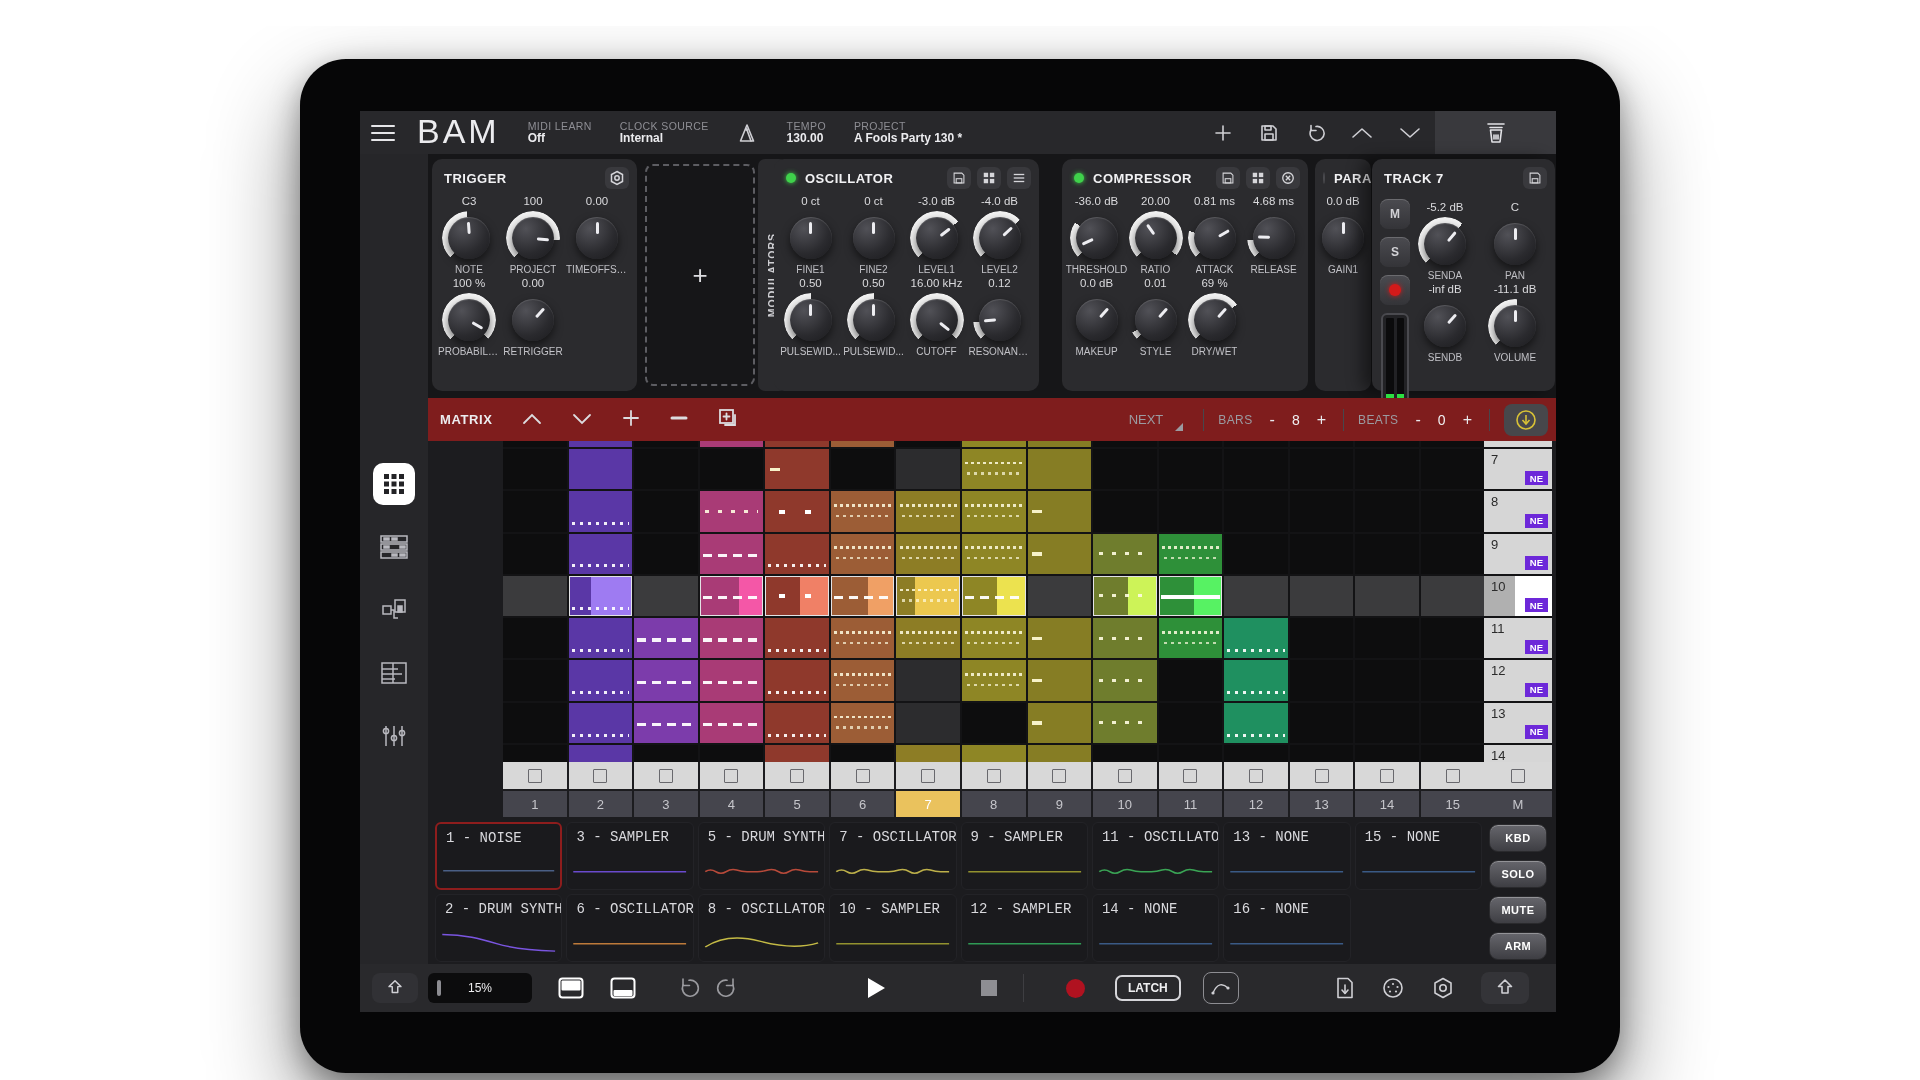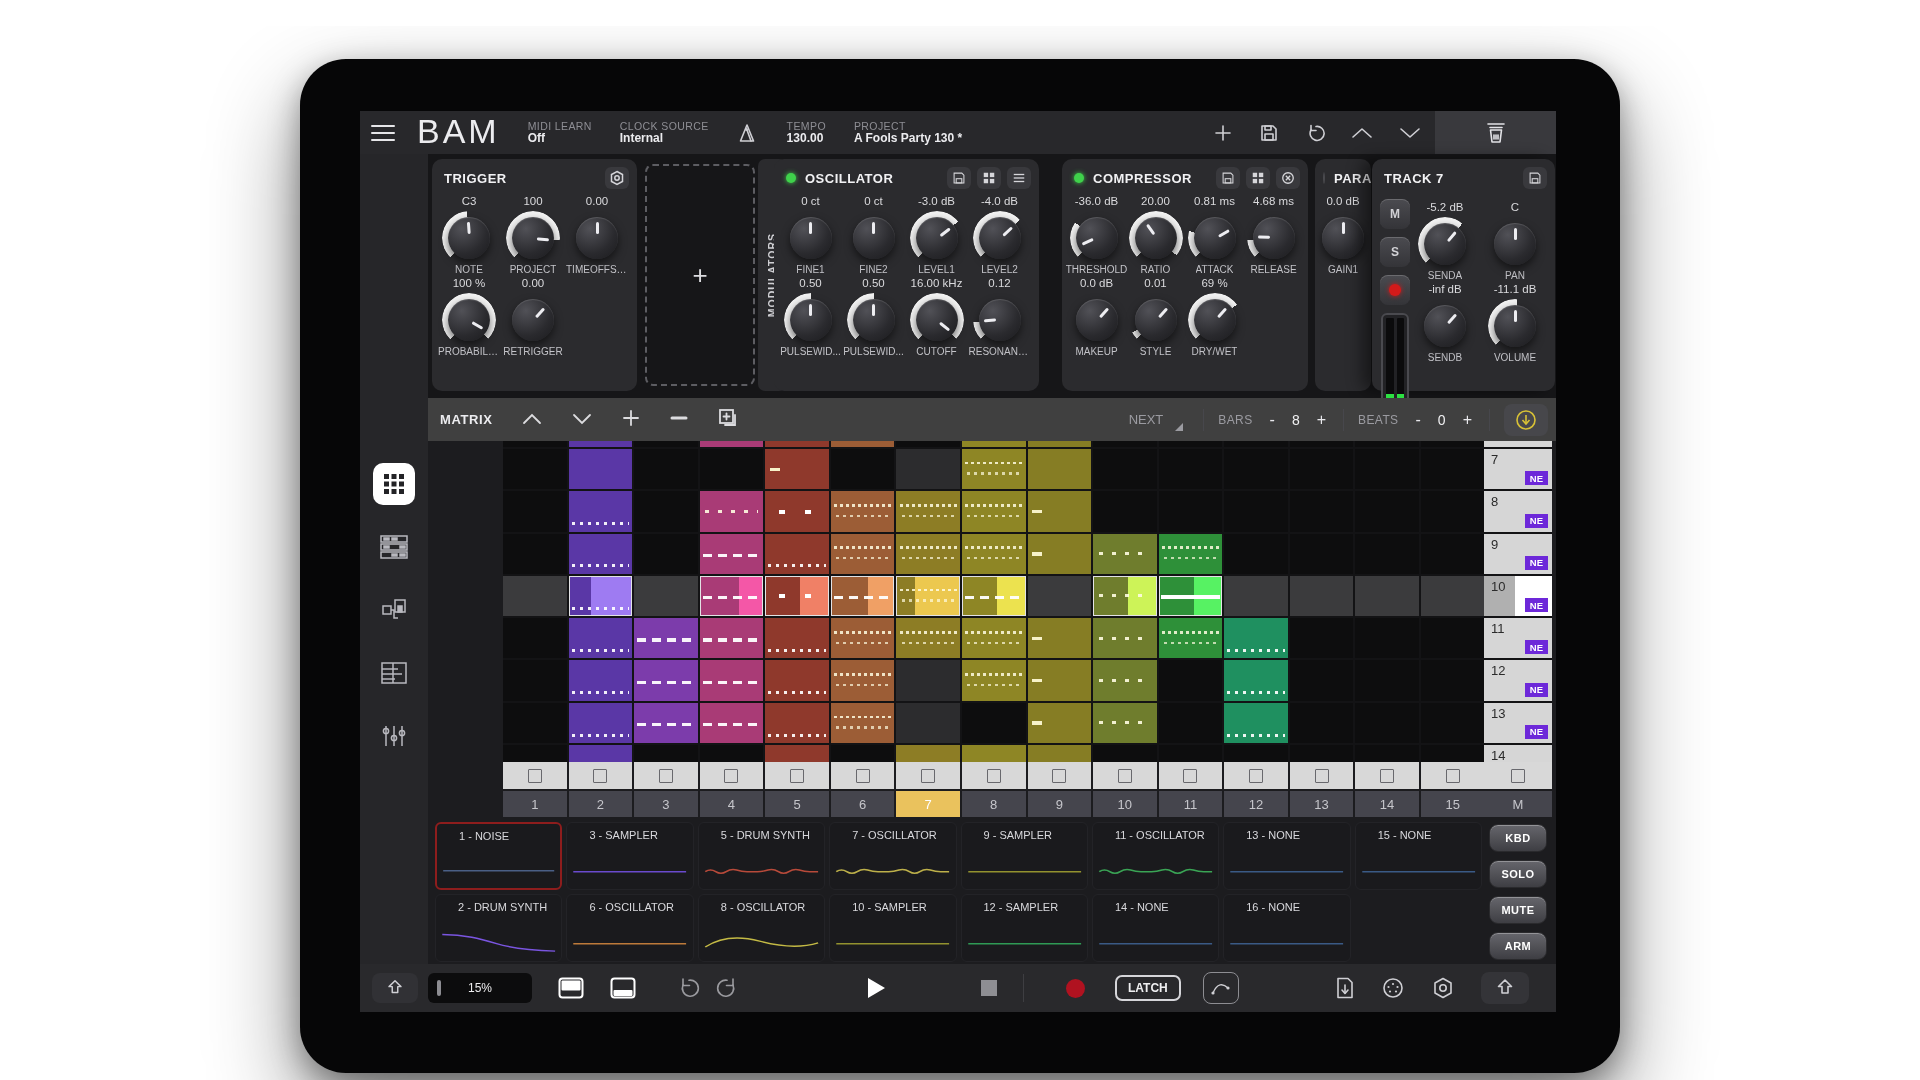--- a/index.html
+++ b/index.html
@@ -57,21 +57,21 @@
   .modstrip{position:absolute;top:5px;width:28px;height:232px;background:#2b2b2e;border-radius:7px;
             display:flex;align-items:center;justify-content:center;}
   .modstrip span{writing-mode:vertical-rl;transform:rotate(180deg);font-size:10.5px;font-weight:bold;color:#cfcfd3;letter-spacing:1px;}
   .msr-btn{width:30px;height:30px;border-radius:8px;background:linear-gradient(#4b4b50,#343438);
            box-shadow:inset 0 1px 0 rgba(255,255,255,.18);display:flex;align-items:center;justify-content:center;
            font-size:12px;font-weight:bold;color:#d2d2d6;cursor:pointer;margin-bottom:8px;}
   .recdot{width:12px;height:12px;border-radius:50%;background:#d31a1a;box-shadow:0 0 5px #d31a1a;}
   .meter{width:28px;height:100px;border:2px solid #4a4a4f;border-radius:6px;box-sizing:border-box;padding:3px;display:flex;gap:3px;background:#222225;}
   .mbar{flex:1;background:linear-gradient(to top,#2ce042 0 16%,#0b0b0c 16%);border-radius:1px;}
   
-  .mxbar{left:68px;top:287px;width:1128px;height:43px;background:#404040;display:flex;align-items:center;}
+  .mxbar{left:68px;top:287px;width:1128px;height:43px;background:#7f1d1d;display:flex;align-items:center;}
   .mx-title{font-size:13px;font-weight:bold;color:#ececef;letter-spacing:.6px;margin-left:12px;}
   .mx-ic{margin-left:30px;}
   .mx-ic svg{stroke:#dcdcdf;fill:none;stroke-width:1.8;stroke-linecap:round;}
   .mx-right{margin-left:auto;display:flex;align-items:center;gap:14px;margin-right:8px;}
   .mx-lab{font-size:12px;color:#9b9ba1;letter-spacing:.4px;}
   .mx-val{font-size:14px;color:#f0f0f2;}
   .mx-pm{font-size:16px;color:#e8e8ec;cursor:pointer;padding:0 3px;}
   .mx-div{width:1px;height:22px;background:#47474c;}
   .next{position:relative;font-size:13px;color:#9b9ba1;padding-right:26px;cursor:pointer;}
   .next::after{content:"";position:absolute;right:6px;bottom:-4px;border-left:8px solid transparent;border-bottom:8px solid #9b9ba1;}
@@ -111,21 +111,21 @@
   .ckbox{width:12px;height:12px;border:1.5px solid #68686d;border-radius:1px;}
   .ckM{left:1124px;top:651px;width:68px;height:27px;}
   .numrow{left:143px;top:680px;width:1047px;height:26px;display:grid;grid-template-columns:repeat(16,1fr);gap:2px;}
   .numcell{background:#45454d;color:#c6c6cb;font-size:13px;display:flex;align-items:center;justify-content:center;cursor:pointer;}
   .numcell.active{background:#eac25d;color:#fff;}
   .numM{left:1124px;top:680px;width:68px;height:26px;}
   
   .cards{left:75px;top:711px;width:1047px;height:140px;display:grid;grid-template-columns:repeat(8,1fr);grid-template-rows:68px 68px;gap:4px;}
   .card{position:relative;background:#1a1a1d;border:1px solid #232327;border-radius:6px;box-sizing:border-box;cursor:pointer;overflow:hidden;}
   .card.sel{border:2px solid #8e1d1d;}
-  .cname{font-size:11px;color:#d9d9dd;padding:6px 0 0 22px;white-space:nowrap;}
+  .cname{font-size:14px;color:#d9d9dd;padding:6px 0 0 9px;white-space:nowrap;font-family:Liberation Mono, monospace;}
   .card svg{position:absolute;left:0;bottom:4px;width:100%;height:30px;}
   .tkbtns{left:1124px;top:711px;width:68px;height:140px;display:flex;flex-direction:column;align-items:center;justify-content:space-between;padding:2px 0;box-sizing:border-box;}
   .tkbtn{width:56px;height:26px;border-radius:9px;background:linear-gradient(180deg,#66666c,#3e3e43);
          border:1px solid #2a2a2d;box-shadow:inset 0 1px 0 rgba(255,255,255,.3);
          color:#fff;font-size:11px;font-weight:bold;letter-spacing:.5px;display:flex;align-items:center;justify-content:center;cursor:pointer;}
   
   .transport{left:0;top:853px;width:1196px;height:48px;background:#29292c;display:flex;align-items:center;}
   .tr-btn{display:flex;align-items:center;justify-content:center;cursor:pointer;}
   .shiftbtn{width:46px;height:30px;border-radius:8px;background:#313135;margin-left:12px;}
   .shiftbtn svg,.tr-ic svg{stroke:#cfcfd4;fill:none;stroke-width:1.6;stroke-linejoin:round;stroke-linecap:round;}

